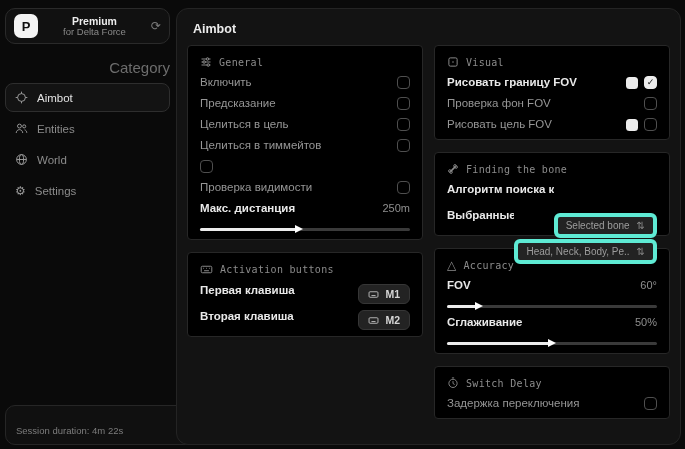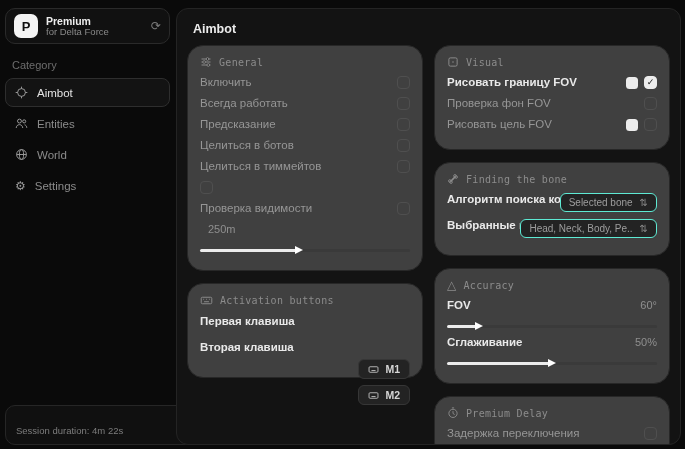--- a/index.html
+++ b/index.html
@@ -3,61 +3,61 @@
 <meta charset="utf-8">
 <style>
   html,body{margin:0;padding:0;background:#0a0a0a;}
   body{width:685px;height:449px;overflow:hidden;font-family:"Liberation Sans","DejaVu Sans",sans-serif;color:#ddd;-webkit-font-smoothing:antialiased;}
   .app{position:relative;width:685px;height:449px;}
 
   
   .sidebar{position:absolute;left:5px;top:8px;width:165px;height:437px;}
   .brand{border:1px solid #2a2a2a;border-radius:10px;height:36px;display:flex;align-items:center;gap:8px;padding:0 8px;box-sizing:border-box;background:#111;}
   .brand-logo{width:24px;height:24px;border-radius:7px;background:#f4f4f4;color:#121212;font-weight:bold;font-size:13px;display:flex;align-items:center;justify-content:center;flex:0 0 auto;}
-  .brand-text{display:flex;flex-direction:column;line-height:1.15;flex:1;min-width:0;}
+  .brand-text{display:flex;flex-direction:column;line-height:1.15;flex:1;min-width:0;align-items:center;}
   .brand-title{font-size:10.5px;font-weight:bold;color:#ededed;}
   .brand-sub{font-size:9.5px;color:#8a8a8a;}
   .brand-sync{color:#7a7a7a;font-size:12px;font-family:"DejaVu Sans",sans-serif;cursor:pointer;}
-  .category{font-size:11px;color:#6d6d6d;margin:15px 0 7px 7px;}
+  .category{font-size:15px;color:#6d6d6d;margin:15px 0 7px 7px;text-align:right;}
   .nav-item{display:flex;align-items:center;gap:9px;height:27px;padding:0 9px;border-radius:8px;color:#8b8b8b;font-size:11.5px;border:1px solid transparent;margin-bottom:2px;cursor:pointer;}
   .nav-item.active{border-color:#2e2e2e;color:#e2e2e2;background:#131313;}
   .nav-item svg,.nav-item .gicon{flex:0 0 auto;color:#9a9a9a;}
   .gicon{font-family:"DejaVu Sans",sans-serif;font-size:12px;line-height:1;}
   .session{position:absolute;left:0;bottom:0;width:190px;height:40px;border:1px solid #262626;border-radius:10px;box-sizing:border-box;display:flex;align-items:flex-end;padding:0 10px 8px;background:#101010;}
   .session-text{font-size:9.5px;color:#7d7d7d;}
 
   
   .main{position:absolute;left:176px;top:8px;width:505px;height:437px;background:#131313;border:1px solid #242424;border-radius:12px;box-sizing:border-box;overflow:hidden;}
   .main-title{font-size:12.5px;font-weight:bold;color:#ececec;padding:13px 16px 9px;}
   .cols{display:flex;gap:11px;padding:0 10px;}
   .col{flex:1;min-width:0;}
-  .card{background:#404040;border:1px solid #272727;border-radius:16px;padding:9px 12px 10px;margin-bottom:12px;}
+  .card{background:#000000;border:1px solid #272727;border-radius:4px;padding:9px 12px 0;margin-bottom:12px;}
   .card-header{display:flex;align-items:center;gap:7px;font-family:"DejaVu Sans Mono","Liberation Mono",monospace;font-size:10px;color:#8c8c8c;margin:1px 0 8px;letter-spacing:.3px;}
   .card-header svg,.card-header .gicon{color:#8c8c8c;}
   .row{display:flex;align-items:flex-start;justify-content:space-between;height:21px;font-size:11.5px;color:#969696;}
   .row .lbl{white-space:nowrap;overflow:hidden;flex:1;}
   .row.bright .lbl{color:#e9e9e9;font-weight:600;}
   .row .val{color:#8f8f8f;font-size:11px;white-space:nowrap;margin-left:8px;}
   .row-tall{height:26px;}
   .right-group{display:flex;align-items:center;gap:6px;flex:0 0 auto;}
 
   .checkbox{width:13px;height:13px;border:1.5px solid #4f4f4f;border-radius:4px;box-sizing:border-box;display:flex;align-items:center;justify-content:center;background:transparent;cursor:pointer;}
   .checkbox .check-glyph{display:none;font-size:9px;color:#141414;font-weight:bold;line-height:1;font-family:"DejaVu Sans",sans-serif;}
   .checkbox.checked{background:#ececec;border-color:#ececec;}
   .checkbox.checked .check-glyph{display:block;}
   .swatch{width:12px;height:12px;border-radius:3.5px;background:#ececec;cursor:pointer;}
 
   .slider{position:relative;height:10px;margin:1px 0 5px;cursor:pointer;}
   .slider .track{position:absolute;left:0;right:0;top:4px;height:3px;background:#3a3a3a;border-radius:2px;}
   .slider .fill{position:absolute;left:0;top:4px;height:3px;background:#ececec;border-radius:2px;}
   .slider .thumb{position:absolute;top:1px;width:0;height:0;border-left:8px solid #fff;border-top:4px solid transparent;border-bottom:4px solid transparent;transform:translateX(-4px);}
 
-  .key-btn{display:flex;align-items:center;gap:6px;background:#232323;border:1px solid #363636;border-radius:6px;padding:3px 9px;font-size:10.5px;font-weight:600;color:#d6d6d6;cursor:pointer;flex:0 0 auto;margin-top:44px;}
+  .key-btn{display:flex;align-items:center;gap:6px;background:#232323;border:1px solid #363636;border-radius:6px;padding:3px 9px;font-size:10.5px;font-weight:600;color:#d6d6d6;cursor:pointer;flex:0 0 auto;}
   .key-btn svg{color:#b8b8b8;}
-  .select-btn{display:flex;align-items:center;gap:7px;background:#232323;border:1px solid #5eead4;border-radius:6px;padding:3px 8px;font-size:10px;color:#9d9d9d;cursor:pointer;white-space:nowrap;flex:0 0 auto;max-width:140px;}
+  .select-btn{display:flex;align-items:center;gap:7px;background:#232323;border:4px solid #5eead4;border-radius:6px;padding:3px 8px;font-size:10px;color:#9d9d9d;cursor:pointer;white-space:nowrap;flex:0 0 auto;max-width:140px;margin-top:30px;}
   .select-btn .sel-val{overflow:hidden;text-overflow:clip;white-space:nowrap;}
   .select-btn .gicon{font-size:10px;color:#8a8a8a;}
 </style>
 </head>
 <body>
 
 <div class="app">
 
   <div class="sidebar">
     <div class="brand">
@@ -126,44 +126,41 @@
                 <circle cx="11" cy="12" r="1.7" fill="#1a1a1a"></circle>
               </svg>
             <span>General</span>
           </div>
 
           <div class="row">
             <span class="lbl">Включить</span>
             <span class="checkbox"></span>
           </div>
           <div class="row">
-            <span class="lbl">Всегда работать</span>
-            <span class="checkbox"></span>
-          </div>
-          <div class="row">
             <span class="lbl">Предсказание</span>
             <span class="checkbox"></span>
           </div>
           <div class="row">
-            <span class="lbl">Целиться в ботов</span>
+            <span class="lbl">Целиться в цель</span>
             <span class="checkbox"></span>
           </div>
           <div class="row">
             <span class="lbl">Целиться в тиммейтов</span>
             <span class="checkbox"></span>
           </div>
           <div class="row">
             <span class="checkbox"></span>
           </div>
           <div class="row">
             <span class="lbl">Проверка видимости</span>
             <span class="checkbox"></span>
           </div>
 
           <div class="row bright">
+            <span class="lbl">Макс. дистанция</span>
             <span class="val">250m</span>
           </div>
           <div class="slider">
             <div class="track"></div>
             <div class="fill" style="width: 47%;"></div>
             <div class="thumb" style="left: 47%;"></div>
           </div>
         </div>
 
         <div class="card">
@@ -287,21 +284,21 @@
           </div>
         </div>
 
         <div class="card">
           <div class="card-header">
             <svg width="12" height="12" viewBox="0 0 16 16" fill="none" stroke="currentColor" stroke-width="1.2">
                 <circle cx="8" cy="8.5" r="5.5"></circle>
                 <path d="M8,5.5v3.2l2.2,1.3"></path>
                 <line x1="6.5" y1="1.2" x2="9.5" y2="1.2"></line>
               </svg>
-            <span>Premium Delay</span>
+            <span>Switch Delay</span>
           </div>
           <div class="row">
             <span class="lbl">Задержка переключения</span>
             <span class="checkbox"></span>
           </div>
 
         </div>
 
       </div>
     </div>

